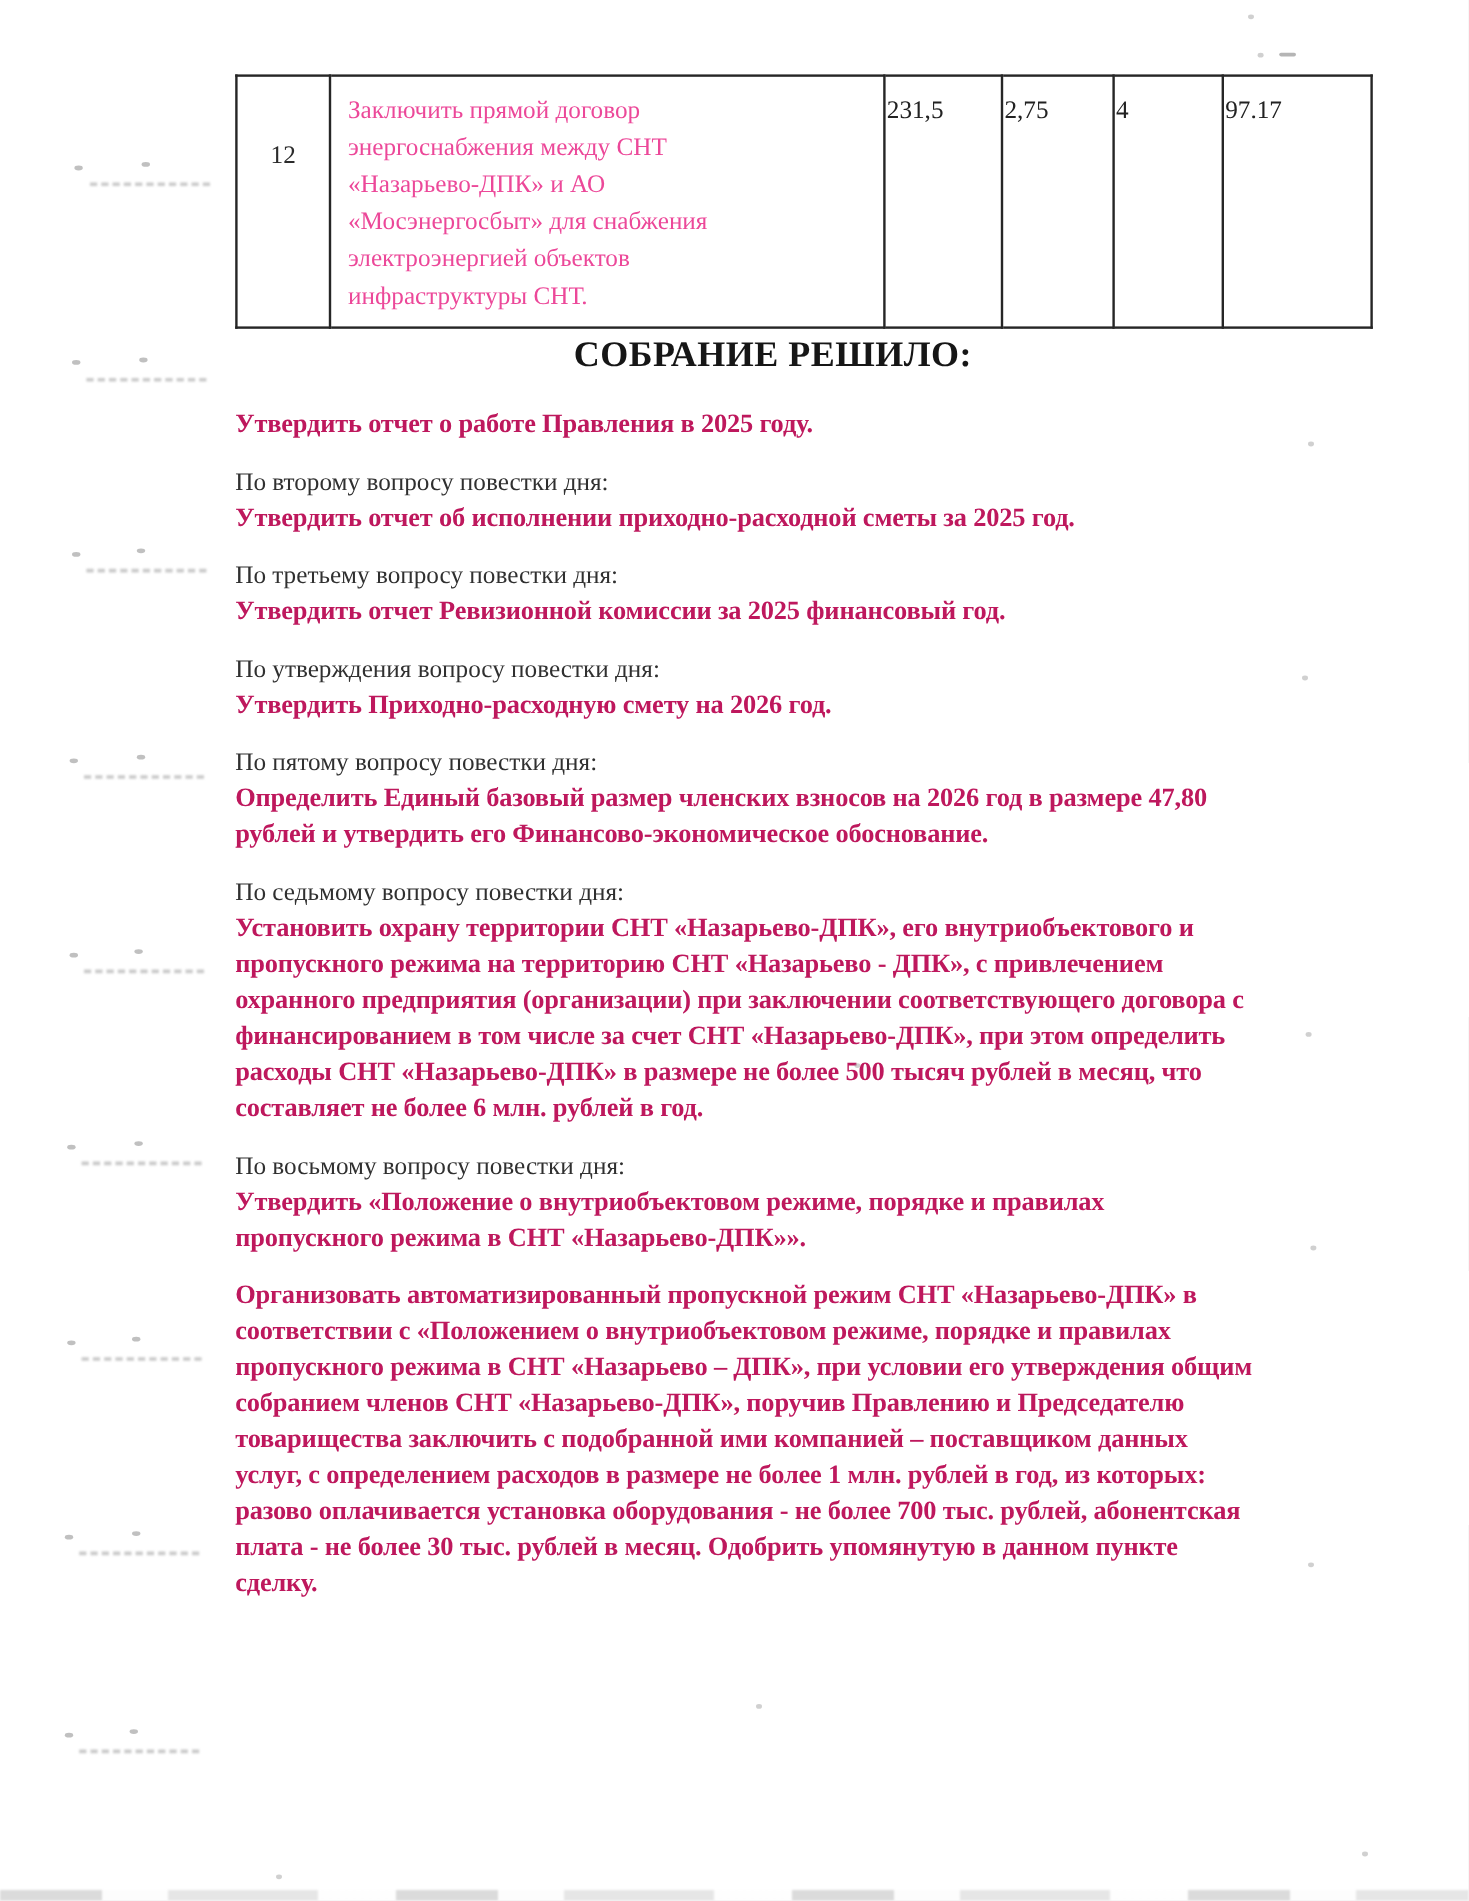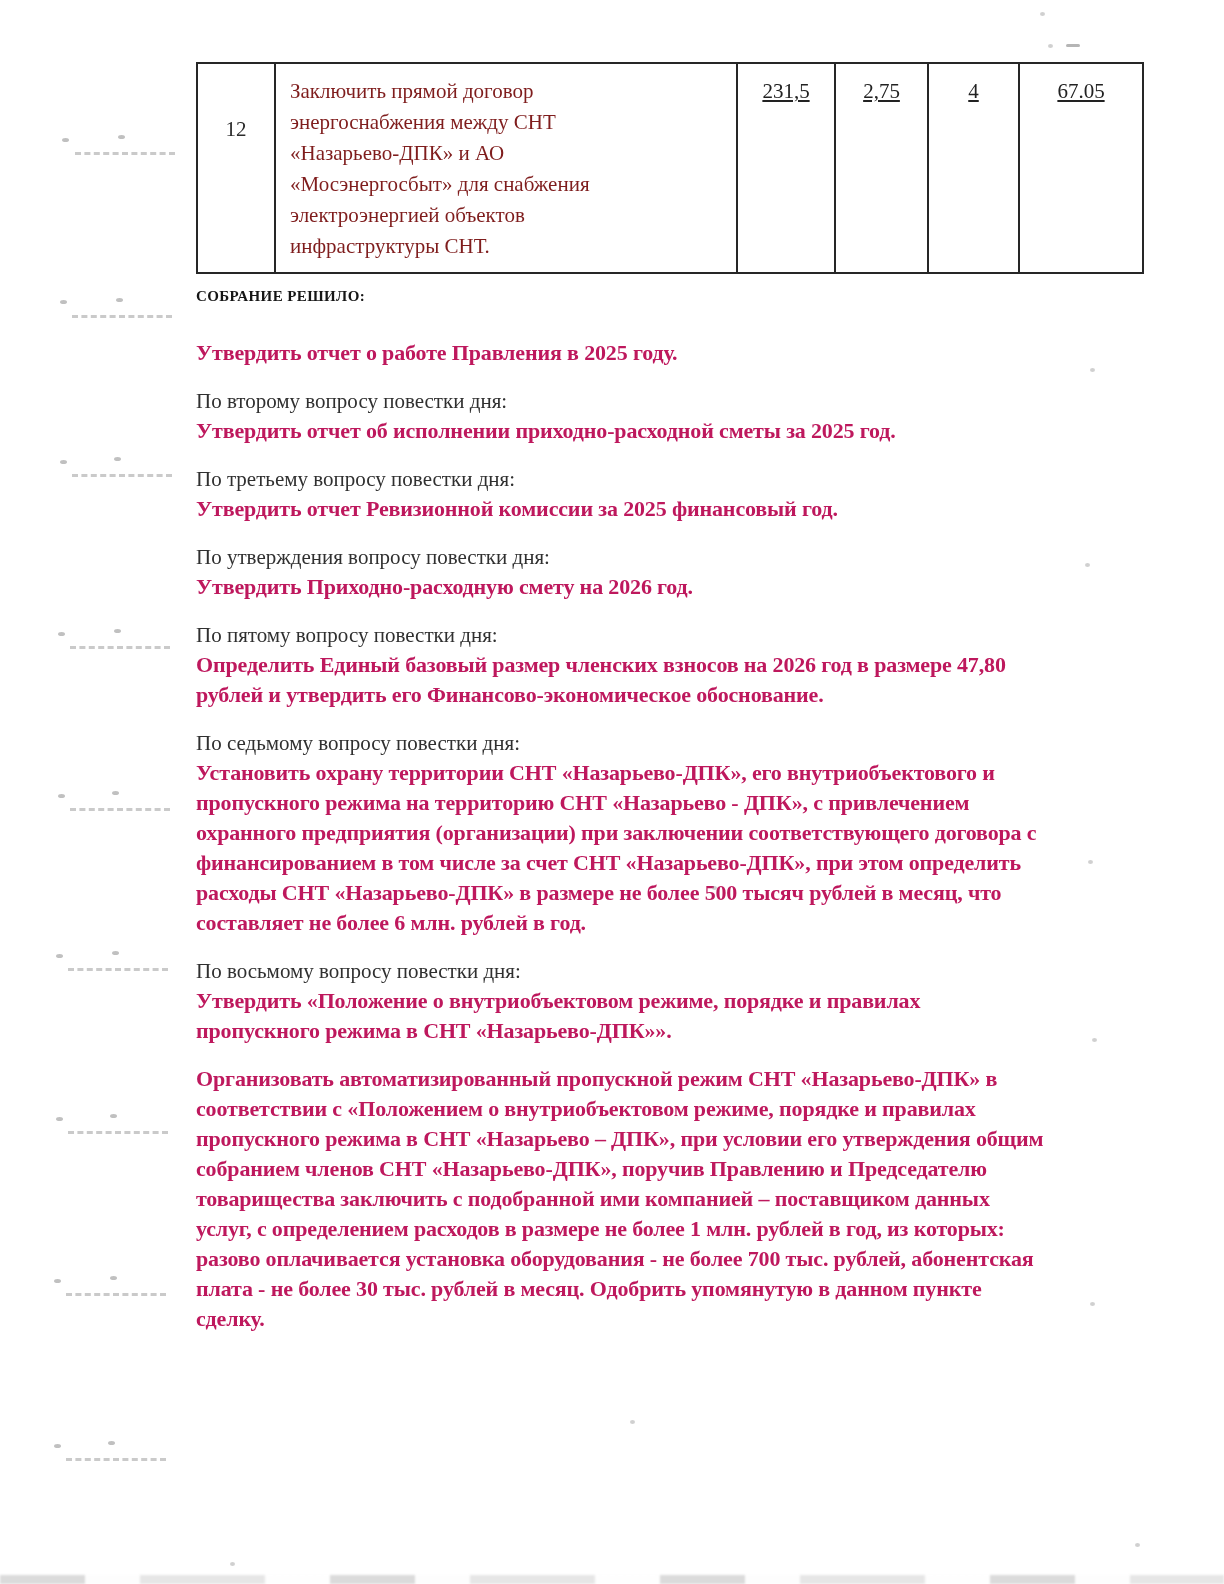--- a/index.html
+++ b/index.html
@@ -37,37 +37,37 @@
   td.cell-num {
     width: 74px;
     text-align: center;
     padding-top: 50px;
     color: #2b2b2b;
   }
   td.cell-desc {
     width: 432px;
     padding: 12px 14px 10px 14px;
     white-space: pre-line;
-    color: #7f1d1d;
+    color: #ec4899;
   }
   td.cell-val {
-    text-align: center;
+    text-align: left;
     padding-top: 12px;
     color: #222;
-    text-decoration: underline;
   }
   td.cell-v1 { width: 94px; }
   td.cell-v2 { width: 89px; border-radius: 31px; }
   td.cell-v3 { width: 87px; }
   td.cell-v4 { width: 120px; }
   
   .heading {
     width: 896px;
+    text-align: center;
     font-weight: bold;
-    font-size: 15px;
+    font-size: 30px;
     line-height: 30px;
     margin-top: 7px;
     letter-spacing: 0.4px;
     color: #161616;
   }
   
   .sections {
     margin-top: 27px;
   }
   .section {
@@ -148,21 +148,21 @@
           <td class="cell-num">12</td>
           <td class="cell-desc">Заключить прямой договор
 энергоснабжения между СНТ
 «Назарьево-ДПК» и АО
 «Мосэнергосбыт» для снабжения
 электроэнергией объектов
 инфраструктуры СНТ.</td>
           <td class="cell-val cell-v1">231,5</td>
           <td class="cell-val cell-v2">2,75</td>
           <td class="cell-val cell-v3">4</td>
-          <td class="cell-val cell-v4">67.05</td>
+          <td class="cell-val cell-v4">97.17</td>
         </tr>
       </tbody>
     </table>
 
     <div class="heading">СОБРАНИЕ РЕШИЛО:</div>
 
     <div class="sections">
 
       <div class="section">
         <div class="decision">Утвердить отчет о работе Правления в 2025 году.</div>

